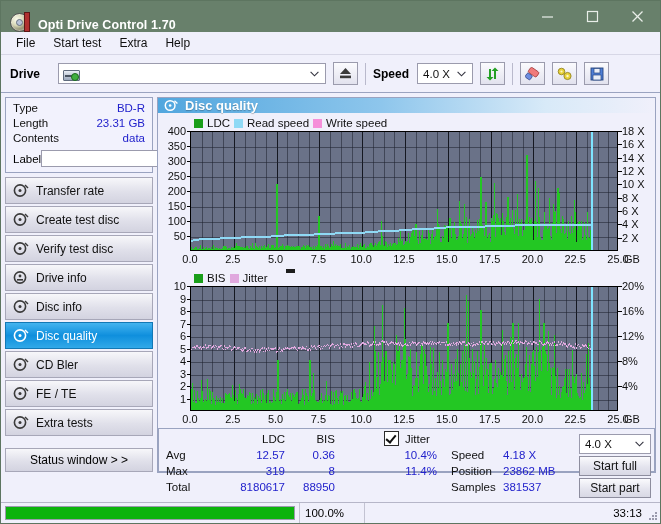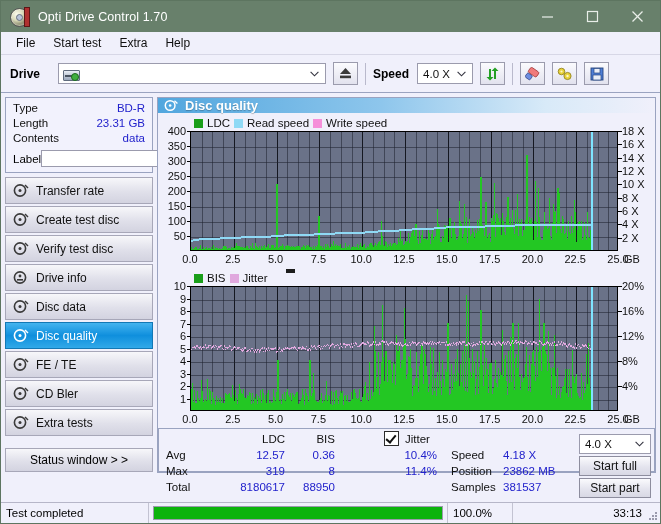--- a/index.html
+++ b/index.html
@@ -12,22 +12,23 @@
   }
   #app{
     position:relative;width:661px;height:524px;
     background:#f0f0fb;
     border:1px solid #5d7560;
     box-sizing:border-box;
   }
 
   
   .titlebar{
-    height:31px;background:#68806b;display:flex;align-items:center;
+    height:31px;background:#68806b;display:flex;align-items:flex-end;
     position:relative;
+    font-weight:bold;
   }
   .tb-icon{
     width:20px;height:20px;margin-left:9px;margin-right:8px;position:relative;
     flex:none;
   }
   .tb-icon .disc{
     position:absolute;left:0;top:1px;width:17px;height:17px;border-radius:50%;
     background:radial-gradient(circle at 35% 32%, #fdfdf0 0%, #d9d9b8 38%, #9a9a7c 60%, #6f7050 100%);
     border:1px solid #555;
     box-shadow:inset 0 0 2px #fff;
@@ -374,45 +375,45 @@
               <circle cx="7" cy="6" r="1.4" fill="#3a3a3a"></circle>
             </svg>
           <span>Drive info</span>
         </div>
         <div class="navbtn">
           <svg class="nav-ico" viewBox="0 0 16 15">
               <circle cx="7" cy="7.5" r="5.6" fill="none" stroke="#3a3a3a" stroke-width="1.6"></circle>
               <circle cx="7" cy="7.5" r="1.5" fill="#3a3a3a"></circle>
               <path d="M12 2 L15 5" stroke="#3a3a3a" stroke-width="1.4"></path>
             </svg>
-          <span>Disc data</span>
+          <span>Disc info</span>
         </div>
         <div class="navbtn sel">
           <svg class="nav-ico" viewBox="0 0 16 15">
               <circle cx="7" cy="7.5" r="5.6" fill="none" stroke="#ffffff" stroke-width="1.6"></circle>
               <circle cx="7" cy="7.5" r="1.5" fill="#ffffff"></circle>
               <path d="M12 2 L15 5" stroke="#ffffff" stroke-width="1.4"></path>
             </svg>
           <span>Disc quality</span>
         </div>
         <div class="navbtn">
           <svg class="nav-ico" viewBox="0 0 16 15">
               <circle cx="7" cy="7.5" r="5.6" fill="none" stroke="#3a3a3a" stroke-width="1.6"></circle>
               <circle cx="7" cy="7.5" r="1.5" fill="#3a3a3a"></circle>
               <path d="M12 2 L15 5" stroke="#3a3a3a" stroke-width="1.4"></path>
             </svg>
-          <span>FE / TE</span>
+          <span>CD Bler</span>
         </div>
         <div class="navbtn">
           <svg class="nav-ico" viewBox="0 0 16 15">
               <circle cx="7" cy="7.5" r="5.6" fill="none" stroke="#3a3a3a" stroke-width="1.6"></circle>
               <circle cx="7" cy="7.5" r="1.5" fill="#3a3a3a"></circle>
               <path d="M12 2 L15 5" stroke="#3a3a3a" stroke-width="1.4"></path>
             </svg>
-          <span>CD Bler</span>
+          <span>FE / TE</span>
         </div>
         <div class="navbtn">
           <svg class="nav-ico" viewBox="0 0 16 15">
               <circle cx="7" cy="7.5" r="5.6" fill="none" stroke="#3a3a3a" stroke-width="1.6"></circle>
               <circle cx="7" cy="7.5" r="1.5" fill="#3a3a3a"></circle>
               <path d="M12 2 L15 5" stroke="#3a3a3a" stroke-width="1.4"></path>
             </svg>
           <span>Extra tests</span>
         </div>
       </div>
@@ -2338,21 +2339,20 @@
               </svg>
           </div>
           <div class="sbtn" style="position:absolute;left:420px;top:27px;width:72px;height:20px;">Start full</div>
           <div class="sbtn" style="position:absolute;left:420px;top:49px;width:72px;height:20px;">Start part</div>
         </div>
       </div>
     </div>
   </div>
 
   <div class="statusbar">
-    <div class="sb-cell" style="width:148px;">Test completed</div>
     <div class="progress-outer">
       <div class="progress-fill" id="pfill" style="width: 100%;"></div>
     </div>
     <div class="sb-cell" style="width:66px;border-left:1px solid #c3c3d2;">100.0%</div>
     <div class="sb-cell" style="flex:1;justify-content:flex-end;border-right:none;padding-right:18px;">33:13</div>
     <div class="grip">
       <i style="left:7px;top:7px"></i>
         <i style="left:4px;top:7px"></i>
         <i style="left:7px;top:4px"></i>
       <i style="left:1px;top:7px"></i>

